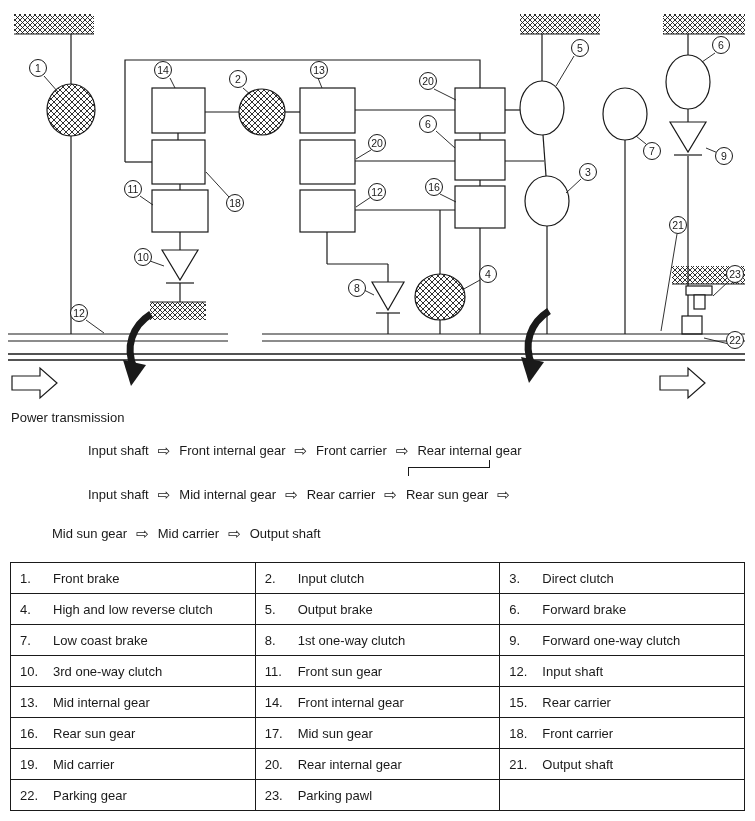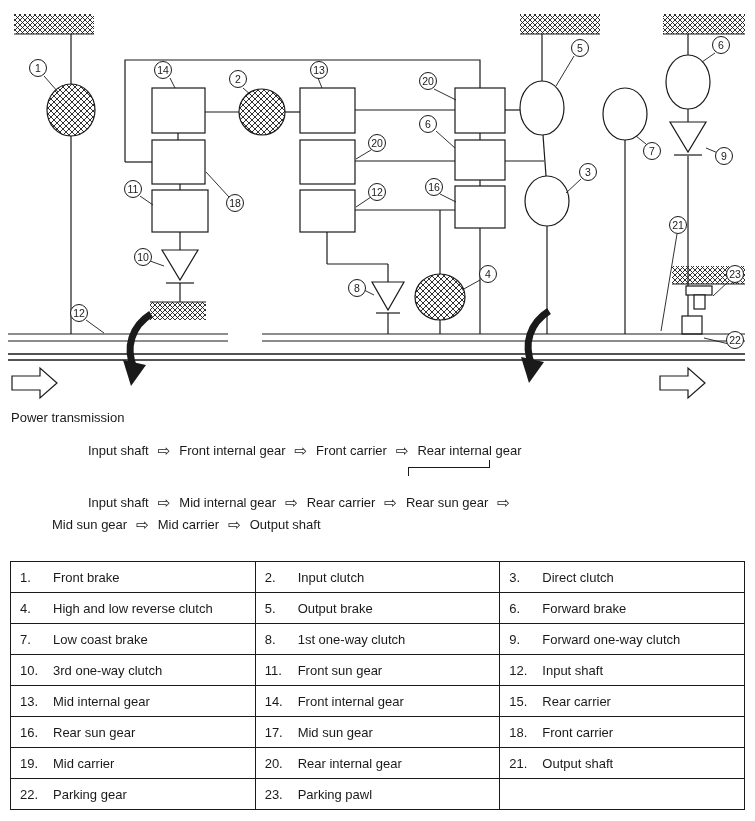--- a/index.html
+++ b/index.html
@@ -10,27 +10,27 @@
   }
   .diagram{position:relative;width:755px;height:400px}
   .diagram svg{position:absolute;left:0;top:0}
   .callout{
     position:absolute;width:18px;height:18px;border:1px solid #1a1a1a;border-radius:50%;
     background:#fff;font-size:10.5px;line-height:17px;text-align:center;z-index:2;
   }
   .pt-title{font-size:13px;margin:10px 0 0 11px}
   .flows{position:relative;margin-top:16px;font-size:13px}
   .flow-row{padding-left:88px;height:20px;line-height:20px;white-space:nowrap}
-  .flow-row-2{margin-top:32px}
-  .flow-row-3{margin-top:2px;padding-left:52px}
+  .flow-row-2{margin-top:24px}
+  .flow-row-3{margin-top:19px;padding-left:52px}
   .flow-arrow{display:inline-block;margin:0 9px;font-size:15px;font-family:"DejaVu Sans",sans-serif;vertical-align:-1px}
   .flow-connector{position:absolute;left:408px;top:19px;width:82px;height:8px;
     border-right:1px solid #1a1a1a;border-bottom:1px solid #1a1a1a}
   .flow-connector-tail{position:absolute;left:408px;top:27px;width:2px;height:8px;border-left:1px solid #1a1a1a}
-  .legend-table{border-collapse:collapse;margin:26px 0 0 10px;width:735px;table-layout:fixed;font-size:13px}
+  .legend-table{border-collapse:collapse;margin:18px 0 0 10px;width:735px;table-layout:fixed;font-size:13px}
   .legend-table td{border:1.2px solid #1a1a1a;height:31px;padding:0 6px 0 9px;vertical-align:middle;overflow:hidden;white-space:nowrap}
   .legend-table .num{display:inline-block;width:33px}
 </style>
 </head>
 <body>
 
 <div class="diagram">
   <svg width="755" height="400" viewBox="0 0 755 400">
     <defs>
       <pattern id="crosshatch" width="6" height="6" patternUnits="userSpaceOnUse">

